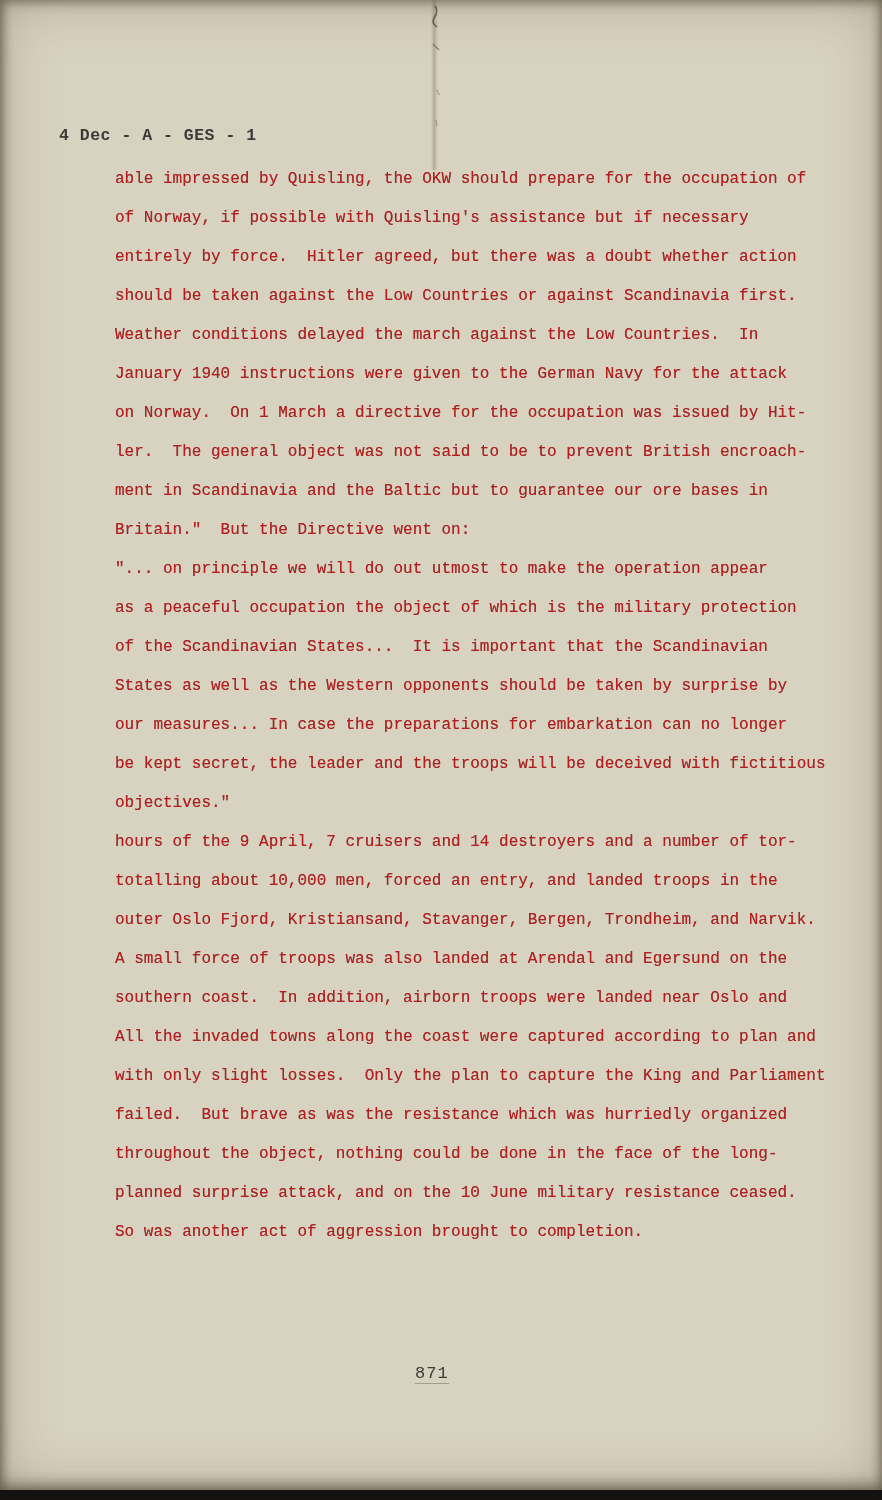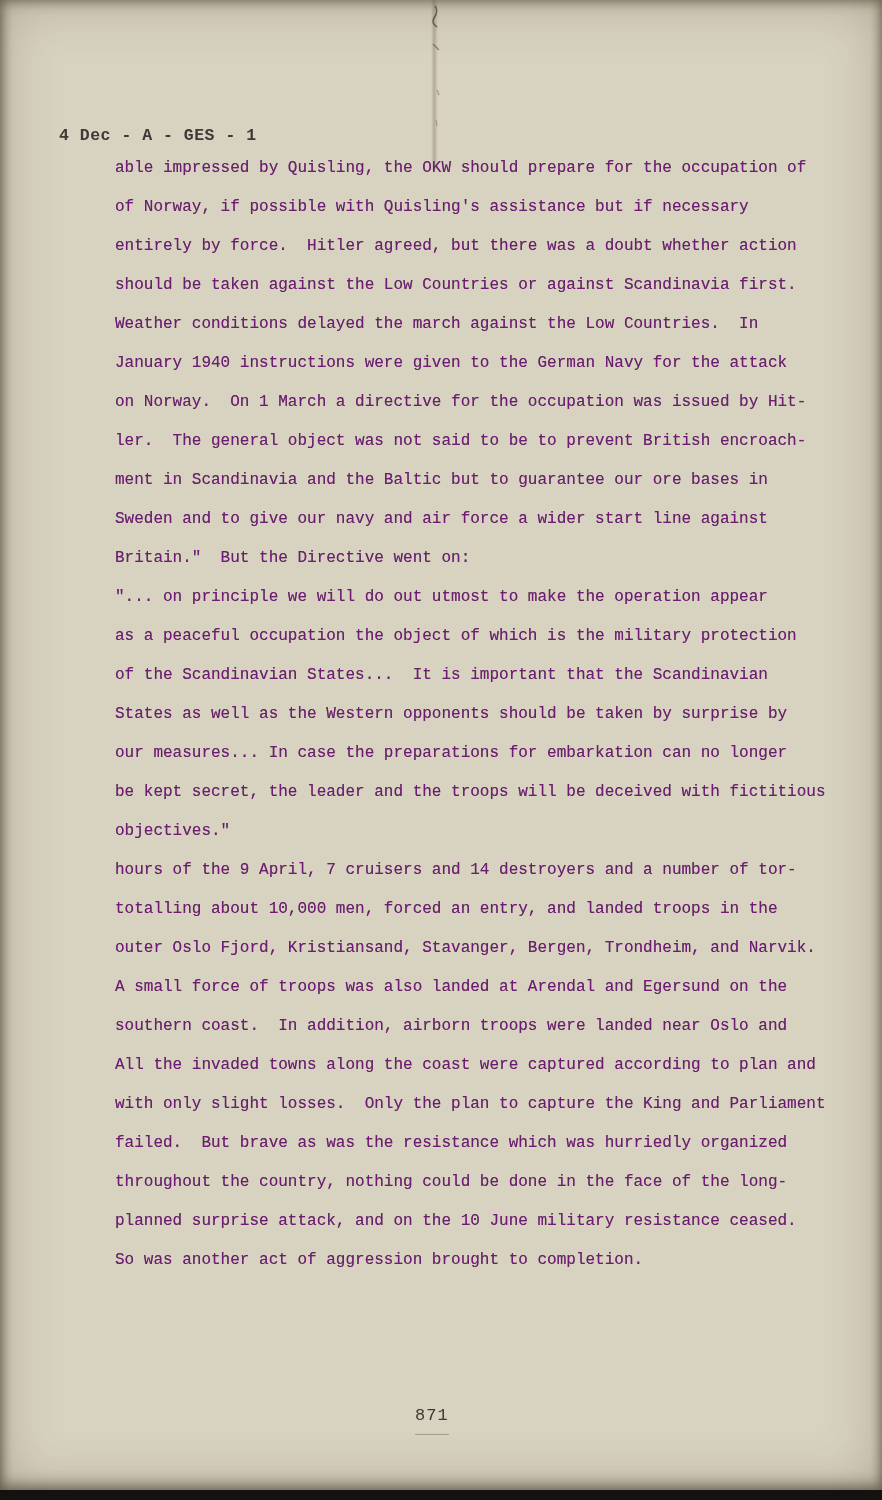--- a/index.html
+++ b/index.html
@@ -31,41 +31,41 @@
     font-size: 16.5px;
     font-weight: bold;
     letter-spacing: 0.5px;
     color: #3c3a36;
     white-space: pre;
     margin-top: 48px;
   }
   .body-text {
     position: absolute;
     left: 115px;
-    top: 149px;
+    top: 160px;
     width: 740px;
-    color: #701a75;
+    color: #b91c1c;
   }
   .line {
     height: 39px;
     line-height: 39px;
     font-size: 16px;
     white-space: pre;
     text-shadow: 0 0 0.5px rgba(64, 61, 56, 0.6);
   }
   .line.indent { padding-left: 48px; }
   .pagenum {
     position: absolute;
     left: 415px;
-    top: 1406px;
+    top: 1364px;
     font-size: 17px;
     color: #3c3a36;
     letter-spacing: 1px;
     border-bottom: 1px solid rgba(60, 56, 50, 0.35);
-    padding-bottom: 9px;
+    padding-bottom: 0;
   }
   .crease {
     position: absolute;
     left: 431px;
     top: 0;
     width: 7px;
     height: 170px;
     background: linear-gradient(to right,
       rgba(120, 108, 82, 0) 0%,
       rgba(110, 98, 72, 0.35) 45%,
@@ -100,38 +100,37 @@
     <div class="body-text">
         <div class="line">able impressed by Quisling, the OKW should prepare for the occupation of</div>
         <div class="line">of Norway, if possible with Quisling's assistance but if necessary</div>
         <div class="line">entirely by force.  Hitler agreed, but there was a doubt whether action</div>
         <div class="line">should be taken against the Low Countries or against Scandinavia first.</div>
         <div class="line">Weather conditions delayed the march against the Low Countries.  In</div>
         <div class="line">January 1940 instructions were given to the German Navy for the attack</div>
         <div class="line">on Norway.  On 1 March a directive for the occupation was issued by Hit-</div>
         <div class="line">ler.  The general object was not said to be to prevent British encroach-</div>
         <div class="line">ment in Scandinavia and the Baltic but to guarantee our ore bases in</div>
-        <div class="line">Sweden and to give our navy and air force a wider start line against</div>
         <div class="line">Britain."  But the Directive went on:</div>
         <div class="line">"... on principle we will do out utmost to make the operation appear</div>
         <div class="line">as a peaceful occupation the object of which is the military protection</div>
         <div class="line">of the Scandinavian States...  It is important that the Scandinavian</div>
         <div class="line">States as well as the Western opponents should be taken by surprise by</div>
         <div class="line">our measures... In case the preparations for embarkation can no longer</div>
         <div class="line">be kept secret, the leader and the troops will be deceived with fictitious</div>
         <div class="line">objectives."</div>
         <div class="line">hours of the 9 April, 7 cruisers and 14 destroyers and a number of tor-</div>
         <div class="line">totalling about 10,000 men, forced an entry, and landed troops in the</div>
         <div class="line">outer Oslo Fjord, Kristiansand, Stavanger, Bergen, Trondheim, and Narvik.</div>
         <div class="line">A small force of troops was also landed at Arendal and Egersund on the</div>
         <div class="line">southern coast.  In addition, airborn troops were landed near Oslo and</div>
         <div class="line">All the invaded towns along the coast were captured according to plan and</div>
         <div class="line">with only slight losses.  Only the plan to capture the King and Parliament</div>
         <div class="line">failed.  But brave as was the resistance which was hurriedly organized</div>
-        <div class="line">throughout the country, nothing could be done in the face of the long-</div>
+        <div class="line">throughout the object, nothing could be done in the face of the long-</div>
         <div class="line">planned surprise attack, and on the 10 June military resistance ceased.</div>
         <div class="line">So was another act of aggression brought to completion.</div>
       </div>
 
     <div class="pagenum">871</div>
 
   </div>
 </div>
 
 </body></html>

